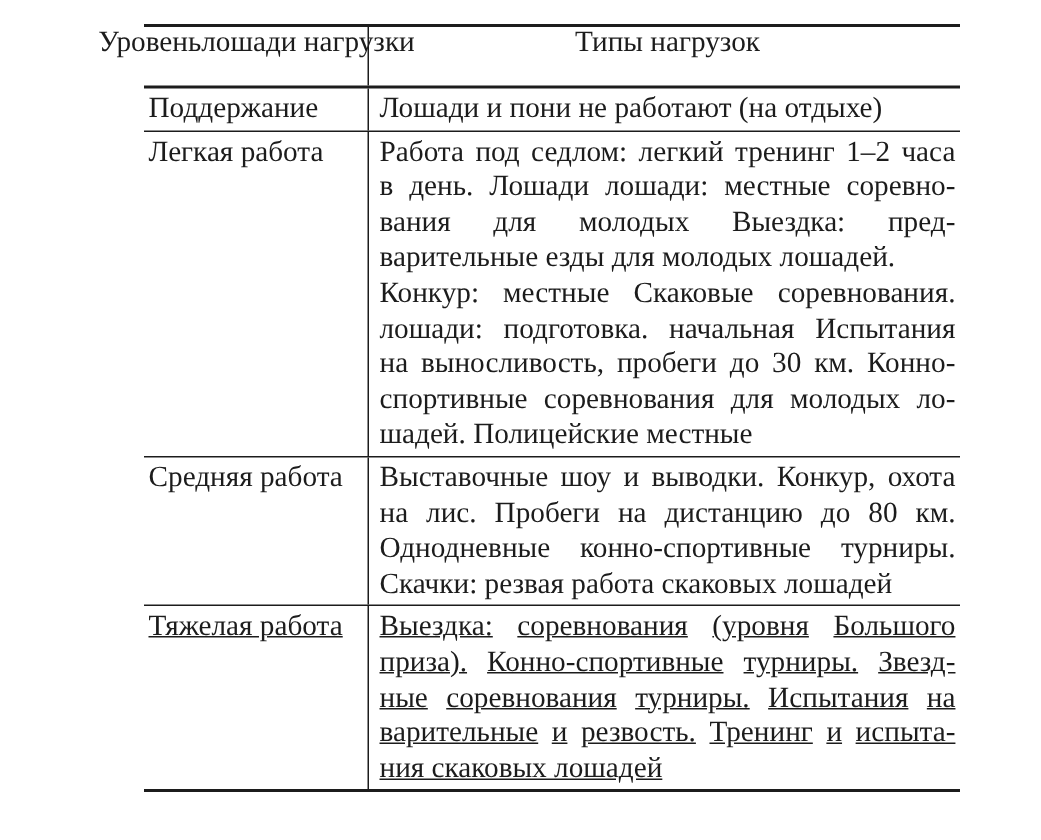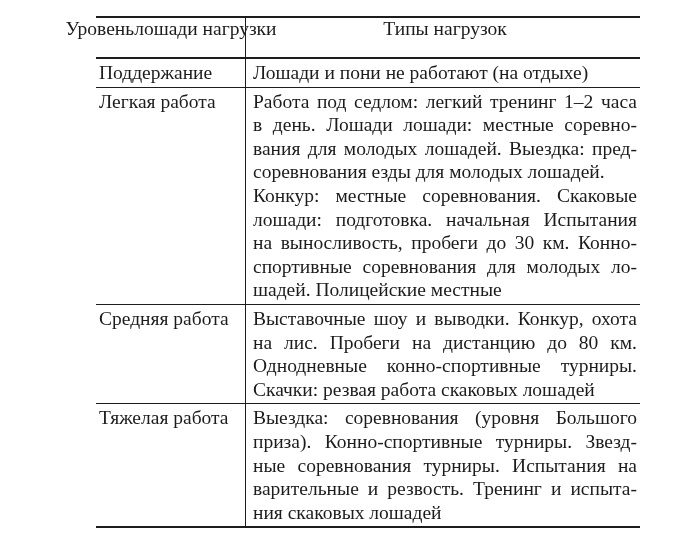--- a/index.html
+++ b/index.html
@@ -32,20 +32,21 @@
   .thead {
     display: flex;
     border-bottom: 2px solid #1c1c1c;
   }
   .tr {
     display: flex;
     border-bottom: 1.3px solid #1c1c1c;
   }
   .tr:last-child {
     border-bottom: none;
+    text-decoration: underline;
   }
   .c1 {
     width: 150px;
     flex: 0 0 150px;
     border-right: 1.5px solid #1c1c1c;
     box-sizing: border-box;
     padding: 2px 2px 2px 3px;
   }
   .c2 {
     flex: 1 1 auto;
@@ -131,30 +132,29 @@
               <span>день.</span>
               <span>Лошади</span>
               <span>лошади:</span>
               <span>местные</span>
               <span>соревно-</span>
             </div>
             <div class="line flush">
               <span>вания</span>
               <span>для</span>
               <span>молодых</span>
-              <span>лошадей.</span>
               <span>Выездка:</span>
               <span>пред-</span>
             </div>
-            <div class="line">соревнования езды для молодых лошадей.</div>
+            <div class="line">варительные езды для молодых лошадей.</div>
             <div class="line flush">
               <span>Конкур:</span>
               <span>местные</span>
+              <span>Скаковые</span>
               <span>соревнования.</span>
-              <span>Скаковые</span>
             </div>
             <div class="line flush">
               <span>лошади:</span>
               <span>подготовка.</span>
               <span>начальная</span>
               <span>Испытания</span>
             </div>
             <div class="line flush">
               <span>на</span>
               <span>выносливость,</span>

